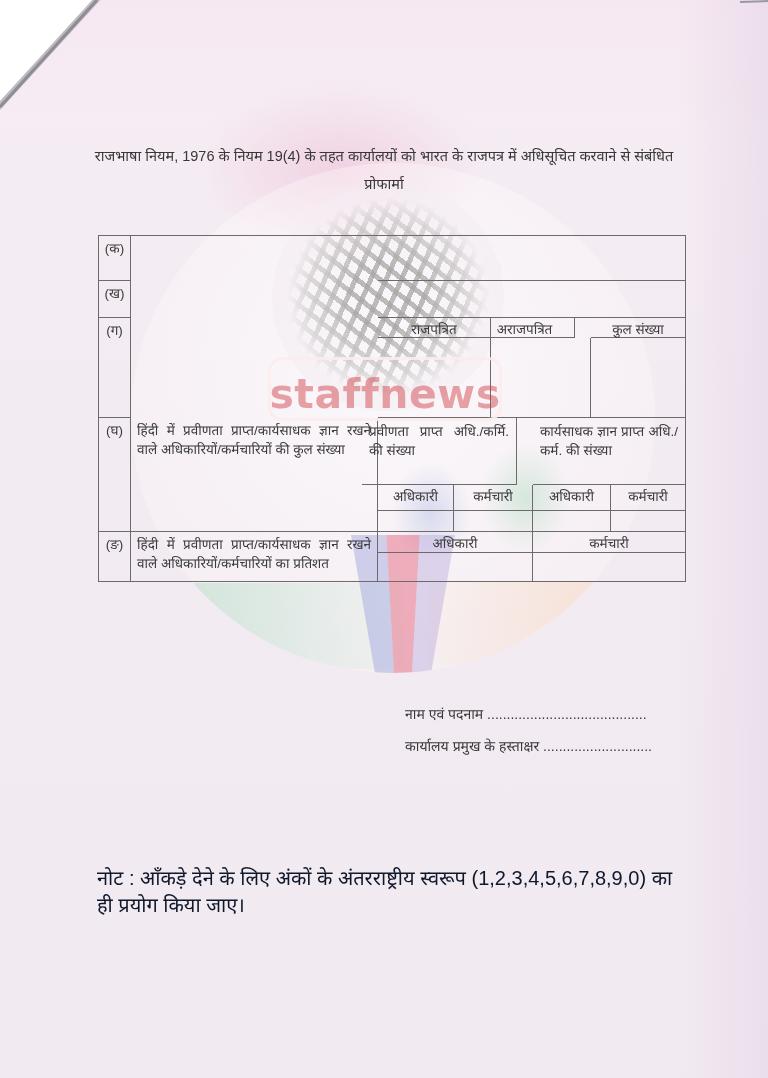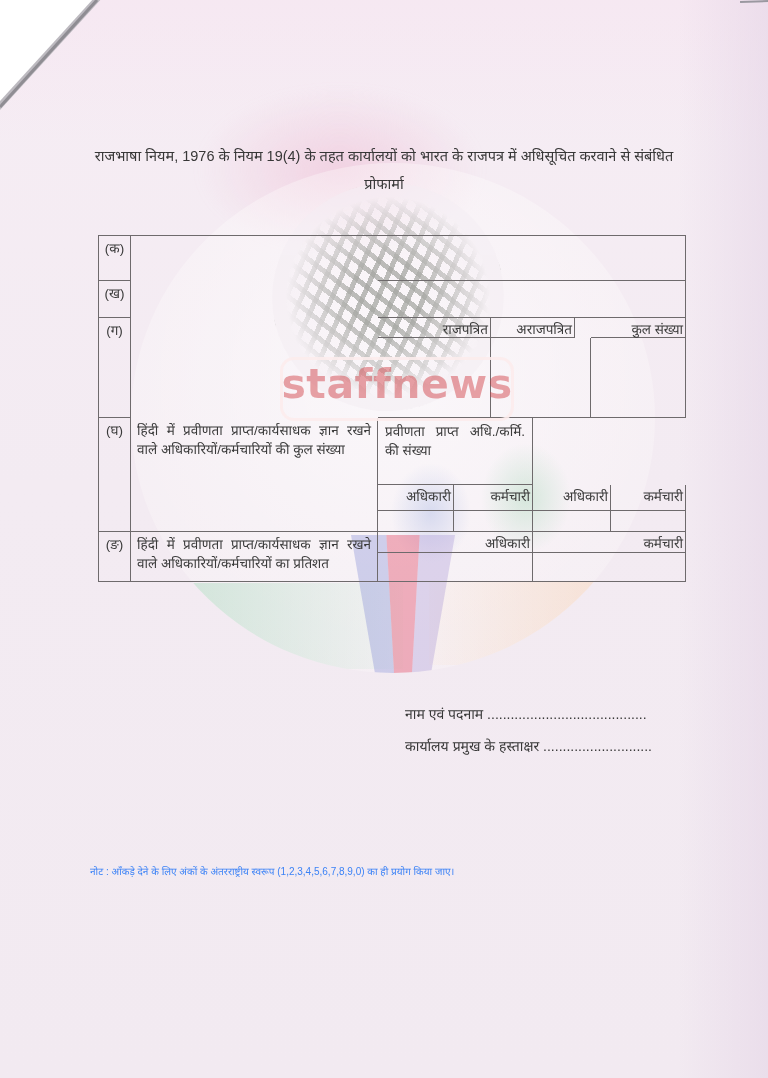--- a/index.html
+++ b/index.html
@@ -36,48 +36,48 @@
   #band-green{position:absolute;left:4px;top:420px;width:268px;height:86px;
     background:linear-gradient(to right,rgba(168,216,188,0.55),rgba(222,240,230,0.18));}
   #band-peach{position:absolute;left:298px;top:418px;width:226px;height:84px;
     background:linear-gradient(to left,rgba(247,205,170,0.50),rgba(250,232,216,0.16));}
   #blob-green{position:absolute;left:350px;top:280px;width:90px;height:110px;
     background:radial-gradient(closest-side,rgba(150,210,170,0.35),rgba(150,210,170,0));}
   #blob-blue{position:absolute;left:260px;top:300px;width:80px;height:100px;
     background:radial-gradient(closest-side,rgba(140,160,220,0.30),rgba(140,160,220,0));}
 
   
-  #stamp{position:absolute;left:280px;top:357px;width:228px;height:58px;z-index:5;
+  #stamp{position:absolute;left:268px;top:357px;width:228px;height:58px;z-index:5;
     border:3px solid rgba(252,236,236,0.9);border-radius:14px;
-    display:flex;align-items:flex-start;justify-content:center;}
+    display:flex;align-items:flex-end;justify-content:center;}
   #stamp span{font-family:"DejaVu Sans",sans-serif;font-weight:bold;font-size:41px;
     letter-spacing:0.5px;color:rgba(208,56,64,0.46);}
 
   
   #fold{position:absolute;left:0;top:0;z-index:6;}
   #scanline-tr{position:absolute;right:0;top:0;width:28px;height:2px;background:#9a98a0;z-index:6;
     transform:rotate(-2deg);transform-origin:right top;}
 
   
   #doc-title{position:absolute;left:84px;top:142px;width:600px;z-index:4;
     text-align:center;font-size:14.5px;line-height:28px;color:#373737;}
   #sig-block{position:absolute;left:405px;top:698px;width:290px;z-index:4;
     font-size:14px;line-height:32px;color:#383838;}
-  #note-line{position:absolute;left:90px;top:864px;width:586px;z-index:4;
-    font-size:10px;color:#3b82f6;}
+  #note-line{position:absolute;left:97px;top:864px;width:586px;z-index:4;
+    font-size:20px;color:#0f172a;}
 
   
   #tbl{position:absolute;left:98px;top:235px;width:587px;height:346px;z-index:3;
     border-top:1px solid #6e6a6c;border-left:1px solid #6e6a6c;font-size:13.5px;line-height:1.42;}
   .cell{position:absolute;box-sizing:border-box;
     border-right:1px solid #6e6a6c;border-bottom:1px solid #6e6a6c;
     padding:3px 6px;background:transparent;color:#3b3b3b;}
   .serial{text-align:center;padding-left:1px;padding-right:1px;}
   .label{text-align:justify;}
-  .hdr{text-align:right;padding:2px 2px;}
+  .hdr{text-align:center;padding:2px 2px;}
   .ghdr{text-align:justify;padding:4px 7px;}
 </style>
 </head>
 <body>
 
 <div class="tint" id="top-pink"></div>
 <div class="tint" id="right-band"></div>
 <div class="tint" id="pink-bloom"></div>
 
 <div id="logo-circle">
@@ -113,21 +113,22 @@
   <div class="cell serial" style="left:0;top:82px;width:32px;height:100px;">(ग)</div>
   <div class="cell hdr" style="left:279px;top:82px;width:113px;height:20px;">राजपत्रित</div>
   <div class="cell hdr" style="left:376px;top:82px;width:100px;height:20px;">अराजपत्रित</div>
   <div class="cell hdr" style="left:492px;top:82px;width:95px;height:20px;">कुल संख्या</div>
   <div class="cell" style="left:279px;top:102px;width:113px;height:80px;"></div>
   <div class="cell" style="left:392px;top:102px;width:100px;height:80px;"></div>
   <div class="cell" style="left:492px;top:102px;width:95px;height:80px;"></div>
 
   <div class="cell serial" style="left:0;top:182px;width:32px;height:114px;">(घ)</div>
   <div class="cell label" style="left:32px;top:182px;width:247px;height:114px;">हिंदी में प्रवीणता प्राप्त/कार्यसाधक ज्ञान रखने वाले अधिकारियों/कर्मचारियों की कुल संख्या</div>
-  <div class="cell ghdr" style="left:279px;top:182px;width:155px;height:67px;">प्रवीणता प्राप्त अधि./कर्मि. की संख्या</div>
+  <div class="cell ghdr" style="left:263px;top:182px;width:155px;height:67px;">प्रवीणता प्राप्त अधि./कर्मि. की संख्या</div>
+  <div class="cell ghdr" style="left:434px;top:182px;width:153px;height:67px;">कार्यसाधक ज्ञान प्राप्त अधि./कर्म. की संख्या</div>
   <div class="cell hdr" style="left:279px;top:249px;width:76px;height:26px;">अधिकारी</div>
   <div class="cell hdr" style="left:355px;top:249px;width:79px;height:26px;">कर्मचारी</div>
   <div class="cell hdr" style="left:434px;top:249px;width:78px;height:26px;">अधिकारी</div>
   <div class="cell hdr" style="left:512px;top:249px;width:75px;height:26px;">कर्मचारी</div>
   <div class="cell" style="left:279px;top:275px;width:76px;height:21px;"></div>
   <div class="cell" style="left:355px;top:275px;width:79px;height:21px;"></div>
   <div class="cell" style="left:434px;top:275px;width:78px;height:21px;"></div>
   <div class="cell" style="left:512px;top:275px;width:75px;height:21px;"></div>
 
   <div class="cell serial" style="left:0;top:296px;width:32px;height:50px;">(ङ)</div>

